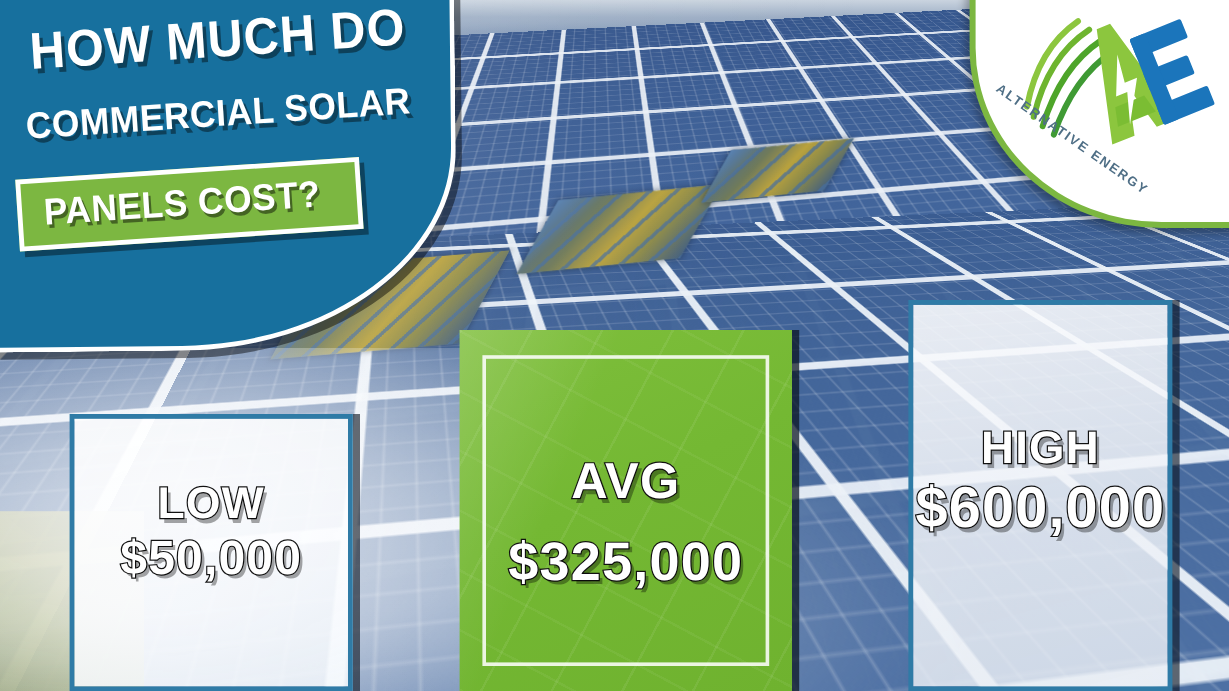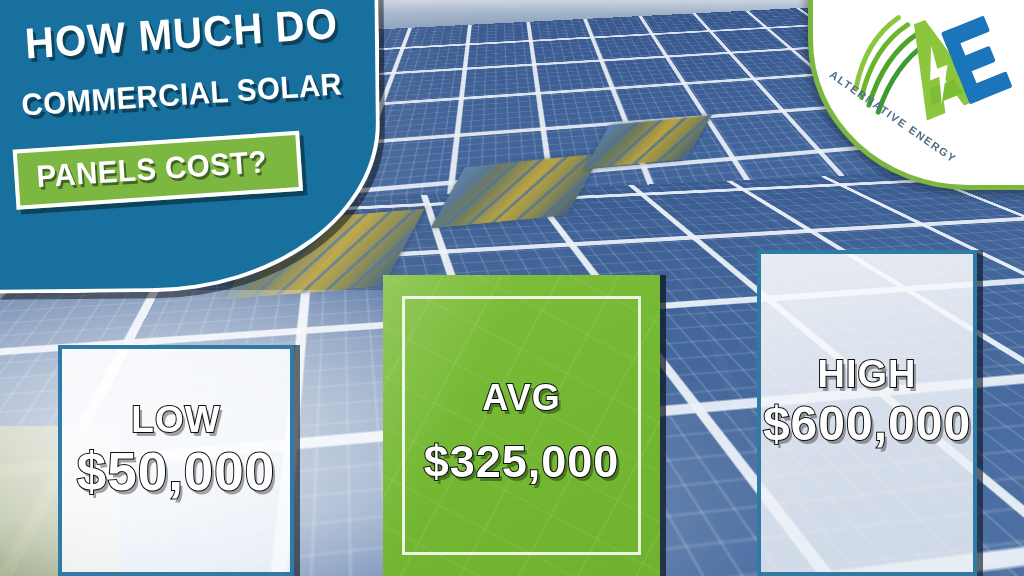--- a/index.html
+++ b/index.html
@@ -247,21 +247,21 @@
   .bar-low {
     left: 58px; top: 345px; width: 236px; height: 231px;
     box-shadow: 6px 0 0 rgba(10,20,32,.62);
   }
   .bar-low .bar-face {
     background: linear-gradient(160deg, rgba(255,255,255,.90) 0%, rgba(252,253,255,.86) 55%, rgba(244,248,252,.84) 100%);
     border: 4px solid #2f7ba6;
   }
   .bar-low .bar-label-wrap { top: 56px; }
   .bar-low .bar-name  { font-size: 37px; }
-  .bar-low .bar-value { font-size: 53px; margin-top: 6px; }
+  .bar-low .bar-value { font-size: 40px; margin-top: 6px; }
 
   
   .bar-avg {
     left: 383px; top: 275px; width: 277px; height: 301px;
     box-shadow: 6px 0 0 rgba(10,20,32,.72);
   }
   .bar-avg .bar-face {
     background: linear-gradient(155deg, #7fbf3c 0%, #74b833 45%, #6fb22f 100%);
   }
   .bar-avg .bar-face::before {
@@ -277,21 +277,21 @@
       linear-gradient(112deg, rgba(255,255,255,.17) 0%, rgba(255,255,255,0) 34%),
       repeating-linear-gradient(118deg,
         rgba(255,255,255,.07) 0px, rgba(255,255,255,.07) 2px,
         rgba(255,255,255,0) 2px, rgba(255,255,255,0) 52px),
       repeating-linear-gradient(28deg,
         rgba(255,255,255,.05) 0px, rgba(255,255,255,.05) 2px,
         rgba(255,255,255,0) 2px, rgba(255,255,255,0) 44px);
     pointer-events: none;
   }
   .bar-avg .bar-label-wrap { top: 105px; }
-  .bar-avg .bar-name  { font-size: 36px; }
+  .bar-avg .bar-name  { font-size: 42px; }
   .bar-avg .bar-value { font-size: 45px; margin-top: 22px; }
 
   
   .bar-high {
     left: 745px; top: 250px; width: 220px; height: 326px;
     box-shadow: 6px 0 0 rgba(10,20,32,.62);
     margin-left: 12px;
   }
   .bar-high .bar-face {
     background: linear-gradient(165deg, rgba(250,251,253,.90) 0%, rgba(240,243,248,.85) 50%, rgba(232,237,244,.83) 100%);

